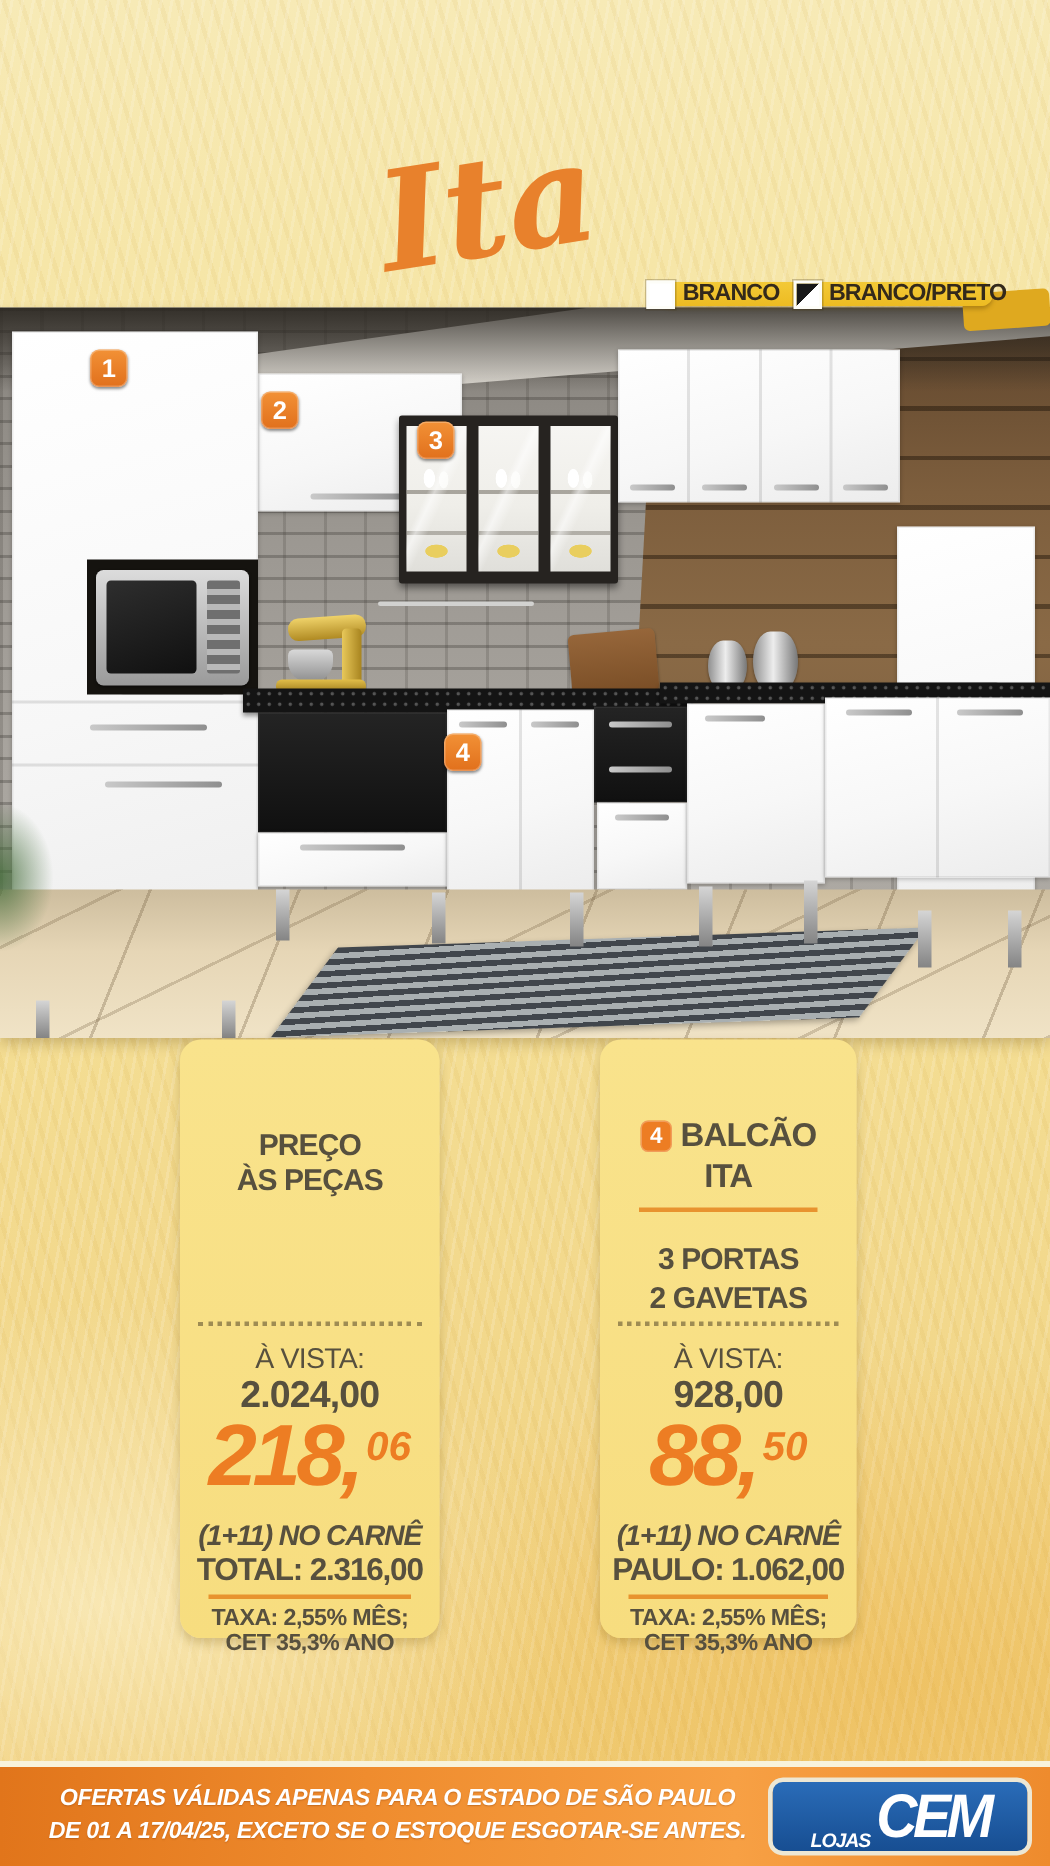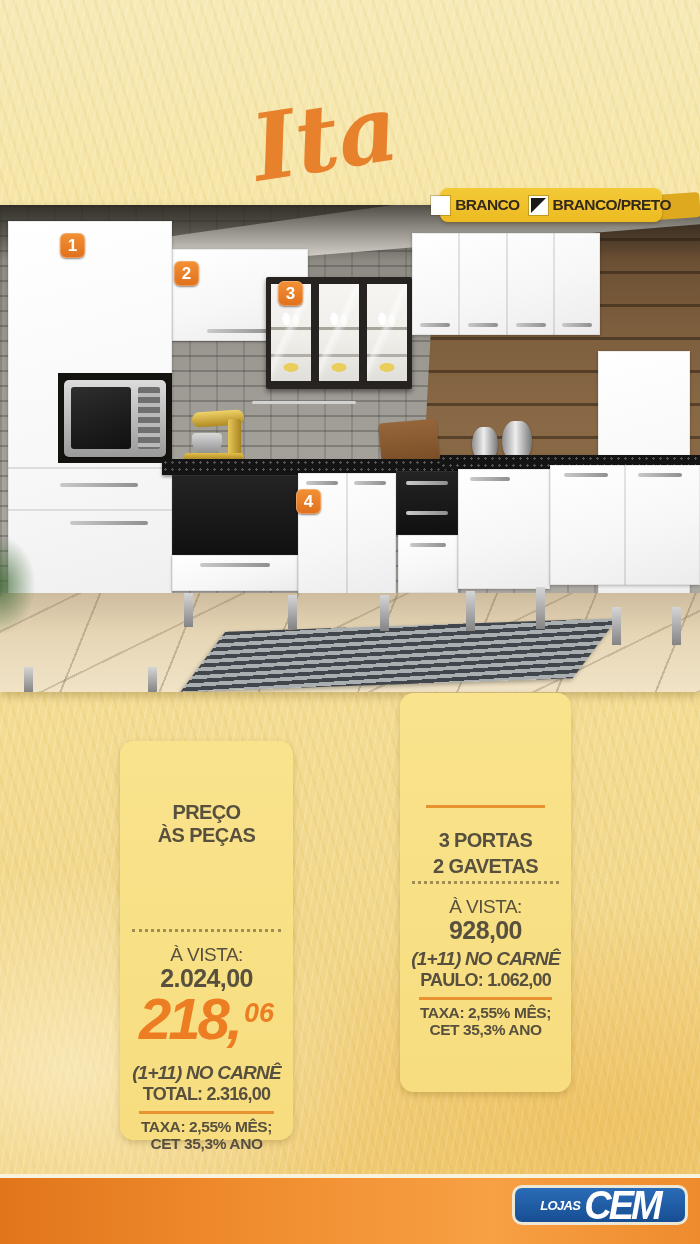--- a/index.html
+++ b/index.html
@@ -14,21 +14,21 @@
       repeating-linear-gradient(72deg, rgba(198,150,44,.08) 0 3px, transparent 3px 11px);}
   
   .title-main{position:absolute;top:38px;left:0;right:0;z-index:2;text-align:center;
     font-size:57px;font-weight:bold;letter-spacing:-2px;color:#E8802B;}
   .title-script{position:absolute;top:84px;left:0;right:50px;z-index:2;text-align:center;
     font-family:"DejaVu Serif",serif;font-style:italic;font-weight:bold;
     font-size:92px;color:#E8812C;transform:rotate(-9deg);}
   
   .badge-tab{position:absolute;top:194px;left:642px;width:58px;height:25px;z-index:2;
     background:#DFA91F;border-radius:4px;transform:rotate(-4deg);}
-  .color-badge{position:absolute;top:188px;left:440px;width:222px;height:34px;z-index:3;
+  .color-badge{position:absolute;top:188px;left:440px;width:222px;height:16px;z-index:3;
     background:linear-gradient(180deg,#F3C937,#EDBB22);border-radius:8px;
     display:flex;align-items:center;justify-content:center;gap:9px;
     box-shadow:0 2px 3px rgba(90,60,0,.35);}
   .opt{display:flex;align-items:center;gap:5px;}
   .swatch{width:15px;height:15px;border:2px solid #FDFDF8;box-shadow:0 0 0 1px rgba(60,45,10,.25);}
   .swatch.white{background:#FFFFFF;}
   .swatch.white-black{background:linear-gradient(135deg,#191919 49.5%,#FFFFFF 50.5%);}
   .opt-label{font-size:15.5px;font-weight:bold;color:#33291B;letter-spacing:-0.6px;}
   
   .photo{position:absolute;top:205px;left:0;width:700px;height:487px;z-index:1;overflow:hidden;
@@ -101,21 +101,21 @@
   .plant{position:absolute;left:-10px;top:330px;width:46px;height:100px;
     background:radial-gradient(ellipse at 20% 50%, rgba(70,110,60,.85), rgba(70,110,60,0) 70%);}
   .marker{position:absolute;width:25px;height:25px;border-radius:6px;z-index:5;
     background:linear-gradient(180deg,#F29136,#E1701C);
     color:#FFF;font-size:17px;font-weight:bold;text-align:center;line-height:25px;
     box-shadow:0 1px 2px rgba(0,0,0,.45), inset 0 0 0 1px rgba(255,255,255,.25);}
   
   .card{position:absolute;top:693px;height:399px;border-radius:14px;z-index:2;
     background:linear-gradient(180deg,#F9E38C,#F7DD7F);
     box-shadow:0 3px 7px rgba(120,88,18,.28);color:#57503E;text-align:center;}
-  .card-left{left:120px;width:173px;margin-top:48px;}
+  .card-left{left:120px;width:173px;}
   .card-right{left:400px;width:171px;}
   .card-title{position:absolute;top:60px;left:0;right:0;font-size:20px;font-weight:bold;
     line-height:23px;letter-spacing:-0.6px;}
   .card-name{position:absolute;top:50px;left:0;right:0;font-size:22px;font-weight:bold;
     line-height:27px;letter-spacing:-0.6px;}
   .num-badge{display:inline-block;width:21px;height:21px;background:#ED7D23;border-radius:5px;
     color:#FFF;font-size:15px;line-height:21px;font-weight:bold;margin-right:6px;vertical-align:2px;
     box-shadow:inset 0 0 0 1px rgba(255,255,255,.25);}
   .rule-orange{position:absolute;left:15%;width:70%;height:3px;background:#E8932F;}
   .features{position:absolute;top:134px;left:0;right:0;font-size:20px;font-weight:bold;
@@ -123,33 +123,33 @@
   .sep-dotted{position:absolute;top:188px;left:12px;right:12px;
     border-top:3px dotted rgba(128,112,66,.75);}
   .price-block{position:absolute;top:203px;left:0;right:0;}
   .avista{font-size:19px;line-height:21px;letter-spacing:-0.5px;}
   .cash{font-size:25px;line-height:27px;font-weight:bold;letter-spacing:-0.6px;}
   .big-price{color:#ED7D23;font-weight:bold;font-style:italic;line-height:48px;margin-top:3px;white-space:nowrap;}
   .big-int{font-size:58px;letter-spacing:-3px;}
   .big-comma{font-size:58px;}
   .big-cents{display:inline-block;font-size:27px;transform:translateY(-17px);margin-left:1px;}
   .carne{font-size:19px;line-height:21px;font-weight:bold;font-style:italic;letter-spacing:-0.8px;margin-top:4px;}
-  .total{font-size:18px;line-height:23px;font-weight:bold;letter-spacing:-0.8px;}
+  .total{font-size:21px;line-height:23px;font-weight:bold;letter-spacing:-0.8px;}
   .price-rule{width:78%;height:3px;background:#E8932F;margin:5px auto 4px;}
   .taxa{font-size:15.5px;line-height:17px;font-weight:bold;letter-spacing:-0.4px;}
   
   .footer{position:absolute;left:0;top:1174px;width:700px;height:70px;z-index:3;
     background:linear-gradient(90deg,#E1751B 0%,#EF8C2E 35%,#F7A044 70%,#EE8B2D 100%);
     border-top:4px solid #F8F3DC;box-sizing:border-box;}
   .disclaimer{position:absolute;left:28px;top:10px;width:474px;color:#FFF;
     font-weight:bold;font-style:italic;font-size:15.5px;line-height:22px;text-align:center;
     letter-spacing:-0.3px;text-shadow:0 1px 1px rgba(140,60,0,.4);}
-  .logo{position:absolute;right:12px;top:7px;width:176px;height:40px;
+  .logo{position:absolute;right:12px;top:7px;width:176px;height:52px;
     background:linear-gradient(180deg,#2A6CB8,#174E92);border:3px solid #EDE7D4;border-radius:10px;
-    display:flex;align-items:center;justify-content:center;gap:4px;color:#FFF;box-sizing:border-box;}
+    display:flex;align-items:flex-end;justify-content:center;gap:4px;color:#FFF;box-sizing:border-box;}
   .logo-small{font-size:13px;font-weight:bold;font-style:italic;letter-spacing:-0.7px;}
   .logo-big{font-size:38px;font-weight:bold;font-style:italic;letter-spacing:-3px;transform:scaleY(1.08);}
 </style>
 </head>
 <body>
 
 <div class="poster">
   <div class="bg-texture"></div>
 
   <div class="title-script">Ita</div>
@@ -278,38 +278,47 @@
       <div class="total">TOTAL: 2.316,00</div>
       <div class="price-rule"></div>
       <div class="taxa">
         <div>TAXA: 2,55% MÊS;</div>
         <div>CET 35,3% ANO</div>
       </div>
     </div>
   </div>
 
   <div class="card card-right">
+    <div class="card-name">
+      <div><span class="num-badge">4</span><span>BALCÃO</span></div>
+      <div>ITA</div>
+    </div>
     <div class="rule-orange" style="top:112px;"></div>
     <div class="features">
       <div>3 PORTAS</div>
       <div>2 GAVETAS</div>
     </div>
     <div class="sep-dotted"></div>
     <div class="price-block">
       <div class="avista">À VISTA:</div>
       <div class="cash">928,00</div>
+      <div class="big-price"><span class="big-int">88</span><span class="big-comma">,</span><span class="big-cents">50</span></div>
       <div class="carne">(1+11) NO CARNÊ</div>
       <div class="total">PAULO: 1.062,00</div>
       <div class="price-rule"></div>
       <div class="taxa">
         <div>TAXA: 2,55% MÊS;</div>
         <div>CET 35,3% ANO</div>
       </div>
     </div>
   </div>
 
   <div class="footer">
+    <div class="disclaimer">
+      <div>OFERTAS VÁLIDAS APENAS PARA O ESTADO DE SÃO PAULO</div>
+      <div>DE 01 A 17/04/25, EXCETO SE O ESTOQUE ESGOTAR-SE ANTES.</div>
+    </div>
     <div class="logo">
       <span class="logo-small">LOJAS</span>
       <span class="logo-big">CEM</span>
     </div>
   </div>
 </div>
 
 </body></html>

